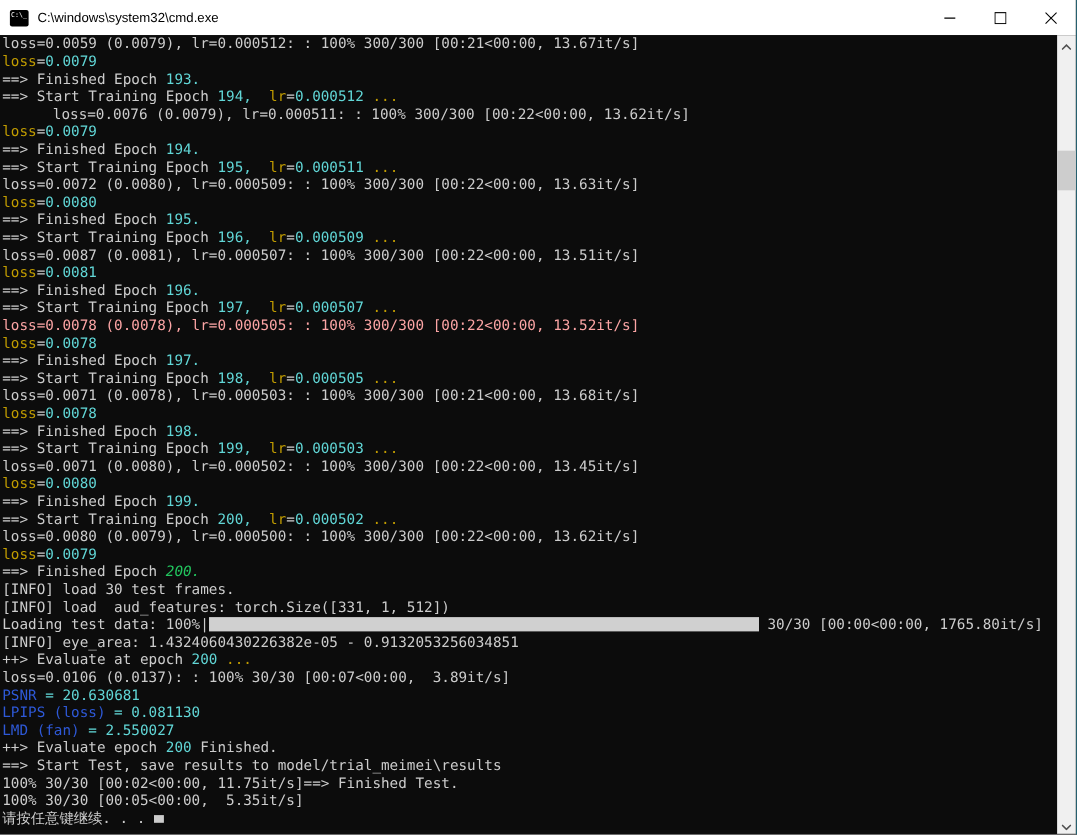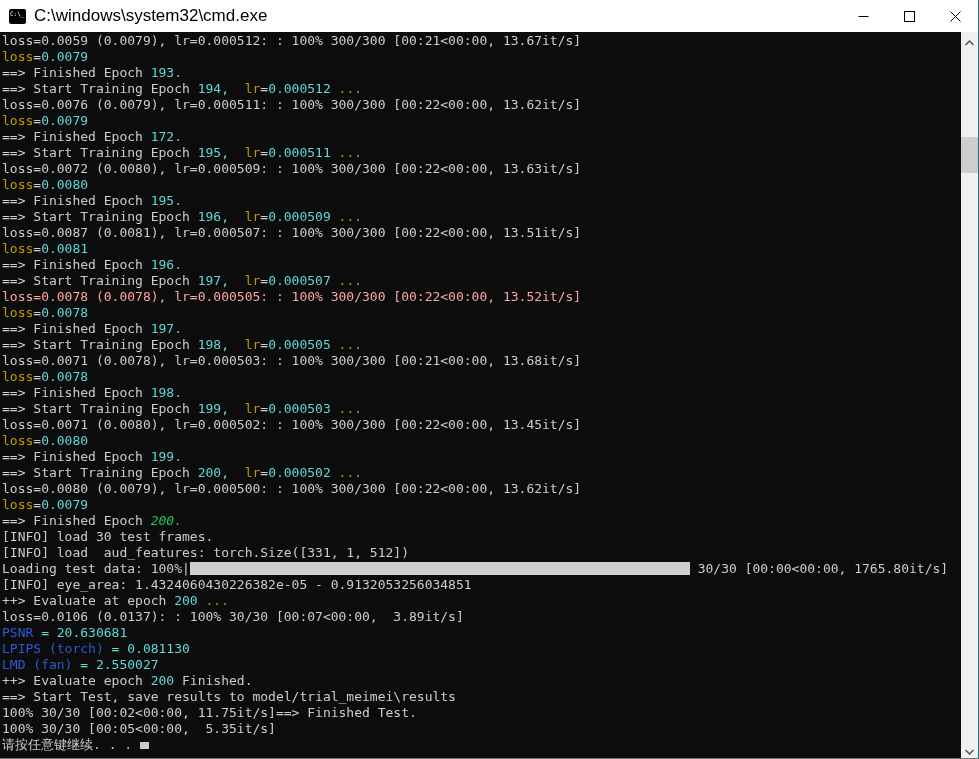--- a/index.html
+++ b/index.html
@@ -5,21 +5,21 @@
   * { margin:0; padding:0; box-sizing:border-box; }
   html,body { width:979px; height:759px; overflow:hidden; }
   body { background:#000; font-family:"DejaVu Sans Mono", monospace; }
   .window { width:979px; height:759px; display:flex; flex-direction:column;
             border-right:1px solid #2b6b7c; border-bottom:1px solid #777; }
   .titlebar { height:32px; background:#ffffff; display:flex; align-items:stretch; flex:none; }
   .titlebar-left { display:flex; align-items:center; padding-left:9px; gap:8px; flex:1; min-width:0; }
   .app-icon { width:17px; height:15px; background:#000; border-radius:2px; color:#fff;
               font-size:6px; line-height:7px; padding:1px 0 0 1px; flex:none;
               font-family:"DejaVu Sans Mono",monospace; overflow:hidden; }
-  .title-text { font-family:"Liberation Sans", sans-serif; font-size:17px; color:#000;
+  .title-text { font-family:"Liberation Sans", sans-serif; font-size:12px; color:#000;
                 white-space:nowrap; overflow:hidden; }
   .caption-btn { width:46px; display:flex; align-items:center; justify-content:center; flex:none; }
 
   .term-row { flex:1; display:flex; min-height:0; }
   .term { flex:1; background:#0c0c0c; padding:1px 0 0 2px; overflow:hidden; }
   .line { font-size:13px; line-height:16px; height:16px; white-space:pre; }
   .pbar { display:inline-block; height:13px; vertical-align:-2px; }
   .cursor { display:inline-block; width:9px; height:7px; vertical-align:0px; }
 
   .scrollbar { width:17px; background:#f0f0f0; flex:none; position:relative;
@@ -61,23 +61,23 @@
       </span>
     </div>
   </div>
 
   <div class="term-row">
     <div class="term" style="background: rgb(12, 12, 12);">
         <div class="line"><span style="color: rgb(204, 204, 204);">loss=0.0059 (0.0079), lr=0.000512: : 100% 300/300 [00:21&lt;00:00, 13.67it/s]</span></div>
         <div class="line"><span style="color: rgb(193, 156, 0);">loss</span><span style="color: rgb(204, 204, 204);">=</span><span style="color: rgb(97, 214, 214);">0.0079</span></div>
         <div class="line"><span style="color: rgb(204, 204, 204);">==&gt; Finished Epoch </span><span style="color: rgb(97, 214, 214);">193.</span></div>
         <div class="line"><span style="color: rgb(204, 204, 204);">==&gt; Start Training Epoch </span><span style="color: rgb(97, 214, 214);">194,</span><span style="color: rgb(204, 204, 204);">  </span><span style="color: rgb(193, 156, 0);">lr</span><span style="color: rgb(204, 204, 204);">=</span><span style="color: rgb(97, 214, 214);">0.000512</span><span style="color: rgb(193, 156, 0);"> ...</span></div>
-        <div class="line"><span style="color: rgb(204, 204, 204);">loss=0.0076 (0.0079), lr=0.000511: : 100% 300/300 [00:22&lt;00:00, 13.62it/s]</span></div>
+        <div class="line"><span style="color: rgb(204, 204, 204); margin-left: 46px;">loss=0.0076 (0.0079), lr=0.000511: : 100% 300/300 [00:22&lt;00:00, 13.62it/s]</span></div>
         <div class="line"><span style="color: rgb(193, 156, 0);">loss</span><span style="color: rgb(204, 204, 204);">=</span><span style="color: rgb(97, 214, 214);">0.0079</span></div>
-        <div class="line"><span style="color: rgb(204, 204, 204);">==&gt; Finished Epoch </span><span style="color: rgb(97, 214, 214);">172.</span></div>
+        <div class="line"><span style="color: rgb(204, 204, 204);">==&gt; Finished Epoch </span><span style="color: rgb(97, 214, 214);">194.</span></div>
         <div class="line"><span style="color: rgb(204, 204, 204);">==&gt; Start Training Epoch </span><span style="color: rgb(97, 214, 214);">195,</span><span style="color: rgb(204, 204, 204);">  </span><span style="color: rgb(193, 156, 0);">lr</span><span style="color: rgb(204, 204, 204);">=</span><span style="color: rgb(97, 214, 214);">0.000511</span><span style="color: rgb(193, 156, 0);"> ...</span></div>
         <div class="line"><span style="color: rgb(204, 204, 204);">loss=0.0072 (0.0080), lr=0.000509: : 100% 300/300 [00:22&lt;00:00, 13.63it/s]</span></div>
         <div class="line"><span style="color: rgb(193, 156, 0);">loss</span><span style="color: rgb(204, 204, 204);">=</span><span style="color: rgb(97, 214, 214);">0.0080</span></div>
         <div class="line"><span style="color: rgb(204, 204, 204);">==&gt; Finished Epoch </span><span style="color: rgb(97, 214, 214);">195.</span></div>
         <div class="line"><span style="color: rgb(204, 204, 204);">==&gt; Start Training Epoch </span><span style="color: rgb(97, 214, 214);">196,</span><span style="color: rgb(204, 204, 204);">  </span><span style="color: rgb(193, 156, 0);">lr</span><span style="color: rgb(204, 204, 204);">=</span><span style="color: rgb(97, 214, 214);">0.000509</span><span style="color: rgb(193, 156, 0);"> ...</span></div>
         <div class="line"><span style="color: rgb(204, 204, 204);">loss=0.0087 (0.0081), lr=0.000507: : 100% 300/300 [00:22&lt;00:00, 13.51it/s]</span></div>
         <div class="line"><span style="color: rgb(193, 156, 0);">loss</span><span style="color: rgb(204, 204, 204);">=</span><span style="color: rgb(97, 214, 214);">0.0081</span></div>
         <div class="line"><span style="color: rgb(204, 204, 204);">==&gt; Finished Epoch </span><span style="color: rgb(97, 214, 214);">196.</span></div>
         <div class="line"><span style="color: rgb(204, 204, 204);">==&gt; Start Training Epoch </span><span style="color: rgb(97, 214, 214);">197,</span><span style="color: rgb(204, 204, 204);">  </span><span style="color: rgb(193, 156, 0);">lr</span><span style="color: rgb(204, 204, 204);">=</span><span style="color: rgb(97, 214, 214);">0.000507</span><span style="color: rgb(193, 156, 0);"> ...</span></div>
         <div class="line"><span style="color: #fca5a5;">loss=0.0078 (0.0078), lr=0.000505: : 100% 300/300 [00:22&lt;00:00, 13.52it/s]</span></div>
@@ -95,21 +95,21 @@
         <div class="line"><span style="color: rgb(204, 204, 204);">loss=0.0080 (0.0079), lr=0.000500: : 100% 300/300 [00:22&lt;00:00, 13.62it/s]</span></div>
         <div class="line"><span style="color: rgb(193, 156, 0);">loss</span><span style="color: rgb(204, 204, 204);">=</span><span style="color: rgb(97, 214, 214);">0.0079</span></div>
         <div class="line"><span style="color: rgb(204, 204, 204);">==&gt; Finished Epoch </span><span style="color: #22c55e; font-style: italic;">200.</span></div>
         <div class="line"><span style="color: rgb(204, 204, 204);">[INFO] load 30 test frames.</span></div>
         <div class="line"><span style="color: rgb(204, 204, 204);">[INFO] load  aud_features: torch.Size([331, 1, 512])</span></div>
         <div class="line"><span style="color: rgb(204, 204, 204);">Loading test data: 100%|</span><span class="pbar" style="width: 500px; background: rgb(208, 208, 208);"></span><span style="color: rgb(204, 204, 204);"> 30/30 [00:00&lt;00:00, 1765.80it/s]</span></div>
         <div class="line"><span style="color: rgb(204, 204, 204);">[INFO] eye_area: 1.4324060430226382e-05 - 0.9132053256034851</span></div>
         <div class="line"><span style="color: rgb(204, 204, 204);">++&gt; Evaluate at epoch </span><span style="color: rgb(97, 214, 214);">200</span><span style="color: rgb(193, 156, 0);"> ...</span></div>
         <div class="line"><span style="color: rgb(204, 204, 204);">loss=0.0106 (0.0137): : 100% 30/30 [00:07&lt;00:00,  3.89it/s]</span></div>
         <div class="line"><span style="color: rgb(46, 89, 216);">PSNR</span><span style="color: rgb(97, 214, 214);"> = 20.630681</span></div>
-        <div class="line"><span style="color: rgb(46, 89, 216);">LPIPS (torch)</span><span style="color: rgb(97, 214, 214);"> = 0.081130</span></div>
+        <div class="line"><span style="color: rgb(46, 89, 216);">LPIPS (loss)</span><span style="color: rgb(97, 214, 214);"> = 0.081130</span></div>
         <div class="line"><span style="color: rgb(46, 89, 216);">LMD (fan)</span><span style="color: rgb(97, 214, 214);"> = 2.550027</span></div>
         <div class="line"><span style="color: rgb(204, 204, 204);">++&gt; Evaluate epoch </span><span style="color: rgb(97, 214, 214);">200</span><span style="color: rgb(204, 204, 204);"> Finished.</span></div>
         <div class="line"><span style="color: rgb(204, 204, 204);">==&gt; Start Test, save results to model/trial_meimei\results</span></div>
         <div class="line"><span style="color: rgb(204, 204, 204);">100% 30/30 [00:02&lt;00:00, 11.75it/s]==&gt; Finished Test.</span></div>
         <div class="line"><span style="color: rgb(204, 204, 204);">100% 30/30 [00:05&lt;00:00,  5.35it/s]</span></div>
         <div class="line"><span style="color: rgb(204, 204, 204); margin-top: 24px;">请按任意键继续. . . </span><span class="cursor" style="background: rgb(204, 204, 204);"></span></div>
       </div>
 
     <div class="scrollbar">
       <div class="scroll-arrow">

